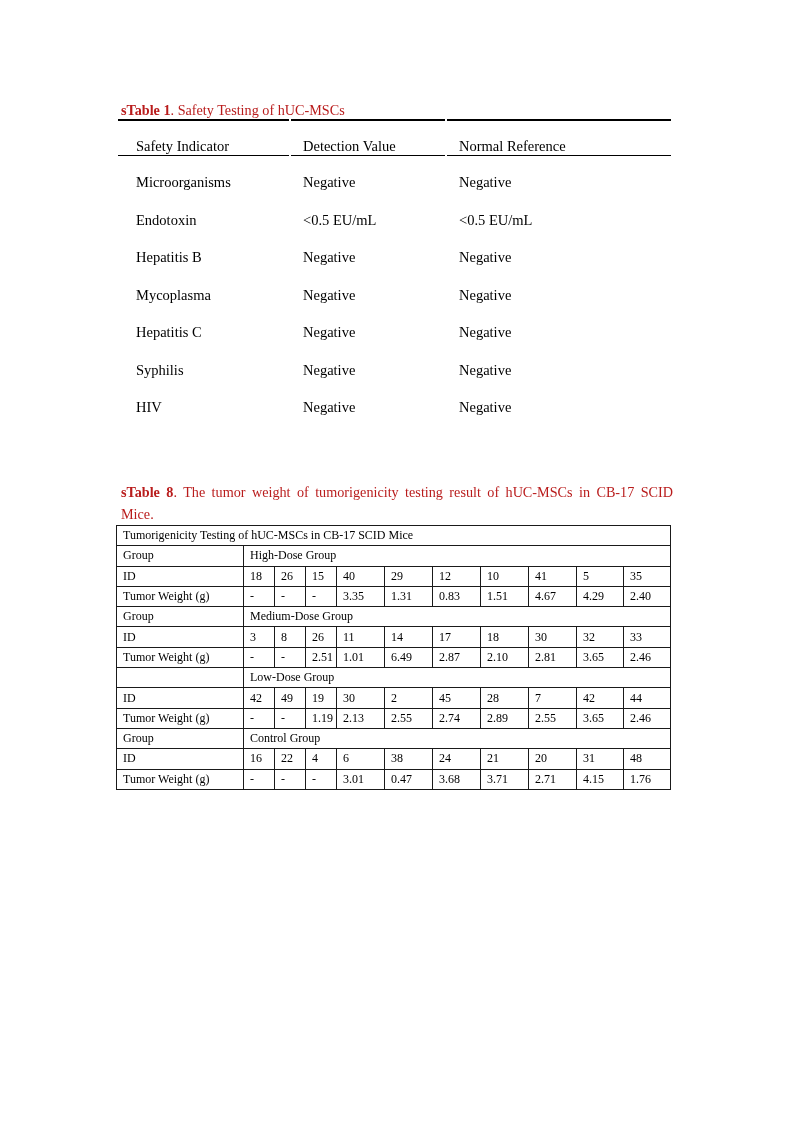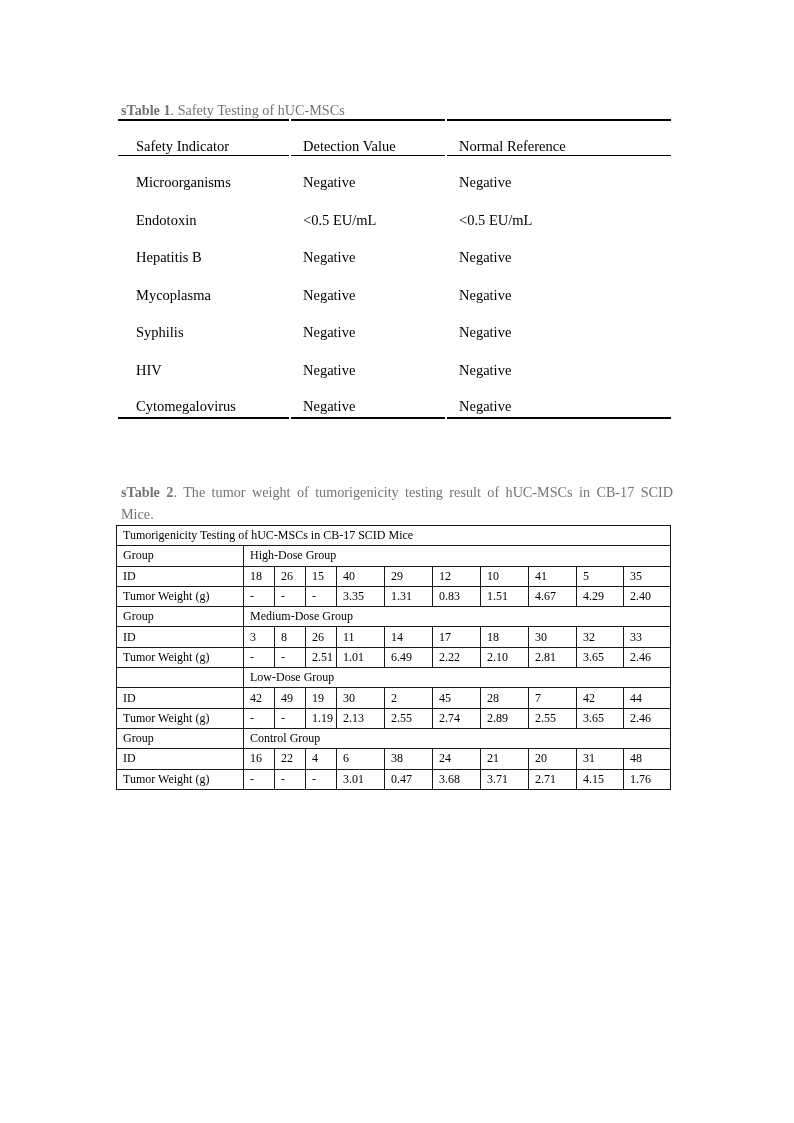--- a/index.html
+++ b/index.html
@@ -4,21 +4,21 @@
 <style>
   * { box-sizing: border-box; }
   html,body { margin:0; padding:0; }
   body {
     width:794px; height:1123px; background:#ffffff; color:#000000;
     font-family:"Liberation Serif", serif; position:relative; overflow:hidden;
   }
   .abs { position:absolute; }
 
   
-  .caption { font-size:14.2px; line-height:22px; color:#737373; }
+  .caption { font-size:14.2px; line-height:22px; color:#b91c1c; }
   .caption b { font-weight:bold; }
   .justify-line { text-align:justify; text-align-last:justify; }
 
   
   #safety-table {
     border-collapse:separate; border-spacing:2px 0;
     table-layout:fixed; width:557px; font-size:14.5px;
   }
   #safety-table td { padding:16px 4px 0 12px; vertical-align:middle; }
   #safety-table td.c1 { padding-left:18px; }
@@ -70,40 +70,40 @@
       <td class="c1">Hepatitis B</td>
       <td>Negative</td>
       <td>Negative</td>
     </tr>
     <tr class="t1-row">
       <td class="c1">Mycoplasma</td>
       <td>Negative</td>
       <td>Negative</td>
     </tr>
     <tr class="t1-row">
+      <td class="c1">Hepatitis C</td>
+      <td>Negative</td>
+      <td>Negative</td>
+    </tr>
+    <tr class="t1-row">
       <td class="c1">Syphilis</td>
       <td>Negative</td>
       <td>Negative</td>
     </tr>
     <tr class="t1-row">
       <td class="c1">HIV</td>
-      <td>Negative</td>
-      <td>Negative</td>
-    </tr>
-    <tr class="t1-row last">
-      <td class="c1">Cytomegalovirus</td>
       <td>Negative</td>
       <td>Negative</td>
     </tr>
   </tbody>
 </table>
 
 <div class="abs caption" style="left:121px; top:481px; width:552px;">
   <div class="justify-line">
-    <b>sTable 2</b><span>. The tumor weight of tumorigenicity testing result of hUC-MSCs in CB-17 SCID</span>
+    <b>sTable 8</b><span>. The tumor weight of tumorigenicity testing result of hUC-MSCs in CB-17 SCID</span>
   </div>
   <div>Mice.</div>
 </div>
 
 <table id="tumor-table" class="abs" style="left:116px; top:525px;">
   <colgroup>
     <col style="width:127px">
       <col style="width:31px">
       <col style="width:31px">
       <col style="width:31px">
@@ -168,21 +168,21 @@
       <td>32</td>
       <td>33</td>
     </tr>
     <tr>
       <td>Tumor Weight (g)</td>
       <td>-</td>
       <td>-</td>
       <td>2.51</td>
       <td>1.01</td>
       <td>6.49</td>
-      <td>2.22</td>
+      <td>2.87</td>
       <td>2.10</td>
       <td>2.81</td>
       <td>3.65</td>
       <td>2.46</td>
     </tr>
 
     <tr>
       <td></td>
       <td colspan="10">Low-Dose Group</td>
     </tr>

